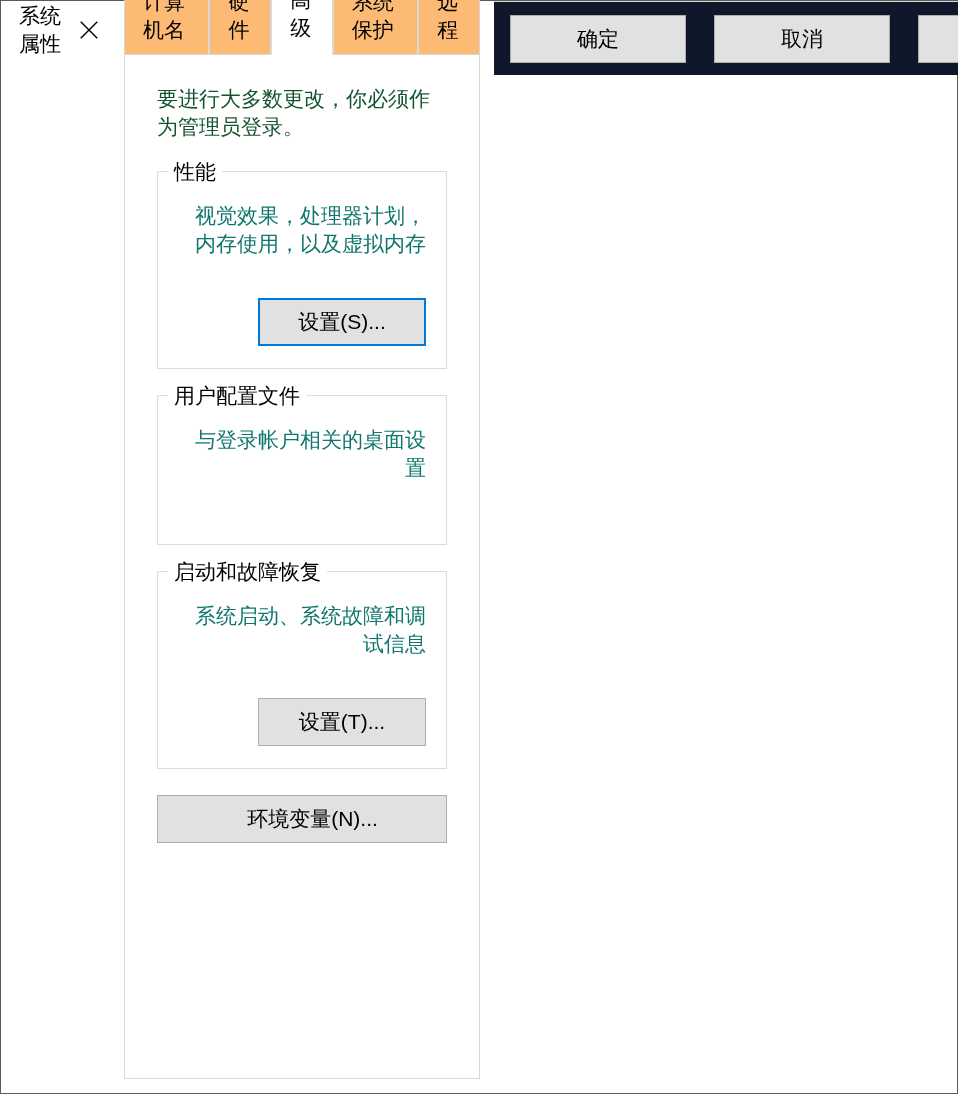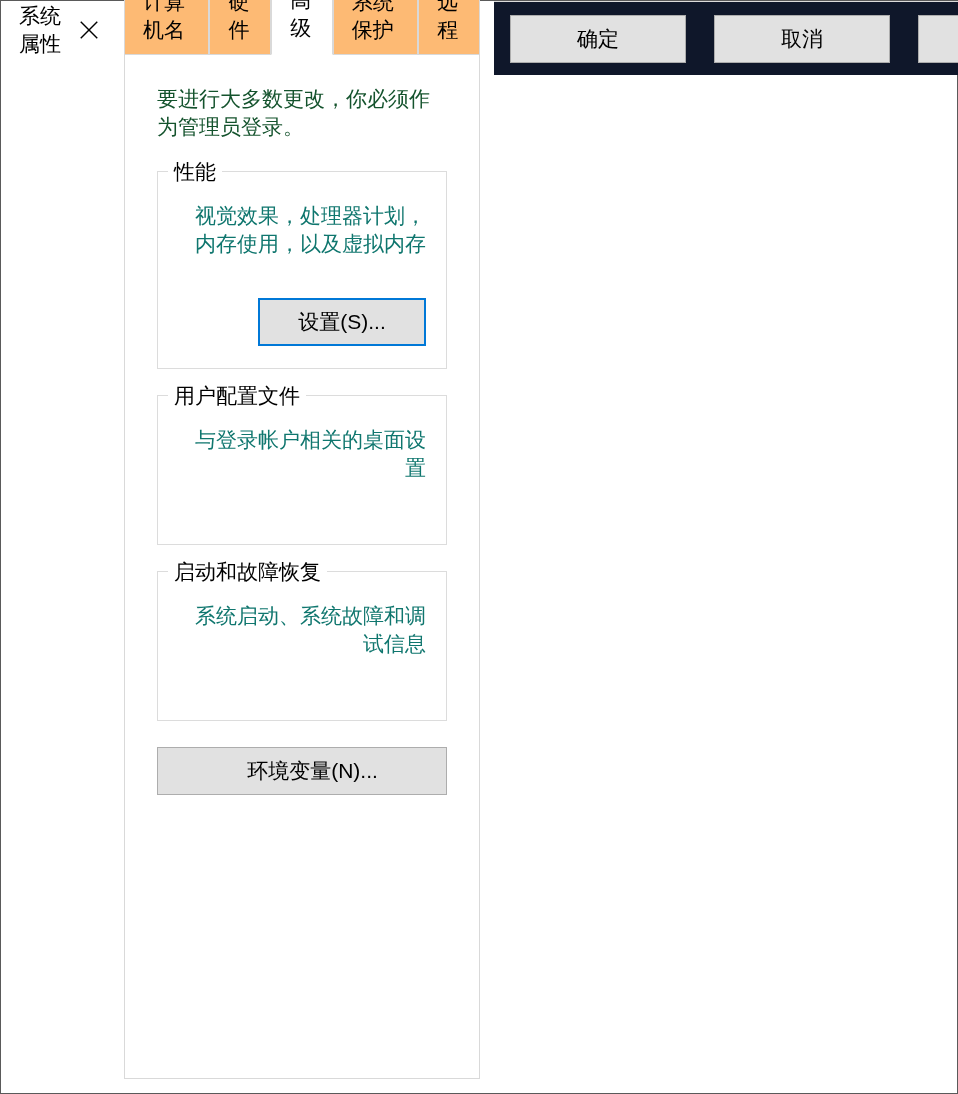--- a/index.html
+++ b/index.html
@@ -195,20 +195,23 @@
       </div>
 
       <div class="groupbox">
         <div class="groupbox-legend">用户配置文件</div>
         <div class="groupbox-desc">与登录帐户相关的桌面设置</div>
       </div>
 
       <div class="groupbox">
         <div class="groupbox-legend">启动和故障恢复</div>
         <div class="groupbox-desc">系统启动、系统故障和调试信息</div>
+        <div class="groupbox-btn-row">
+          <button class="btn">设置(T)...</button>
+        </div>
       </div>
 
       <div class="env-row">
         <button class="btn env-btn">环境变量(N)...</button>
       </div>
     </div>
   </div>
 
   <div class="dialog-buttons">
     <button class="btn">确定</button>

